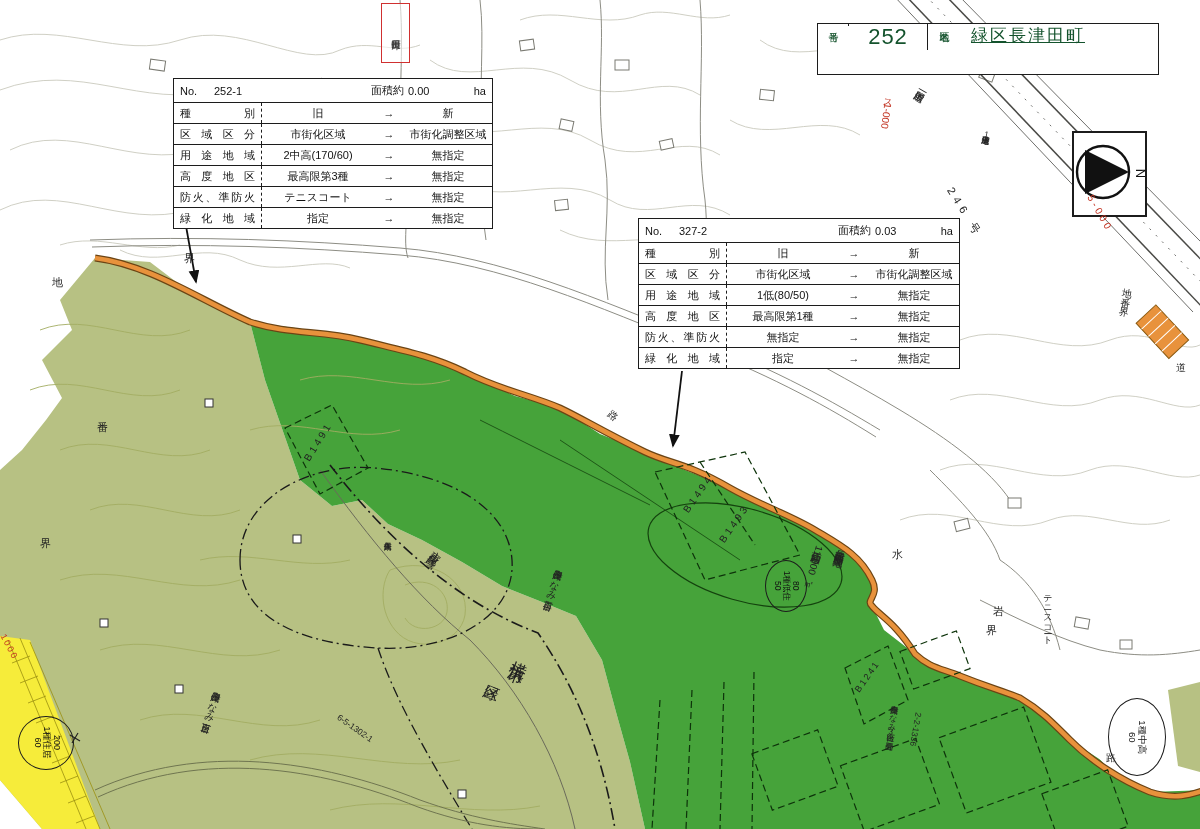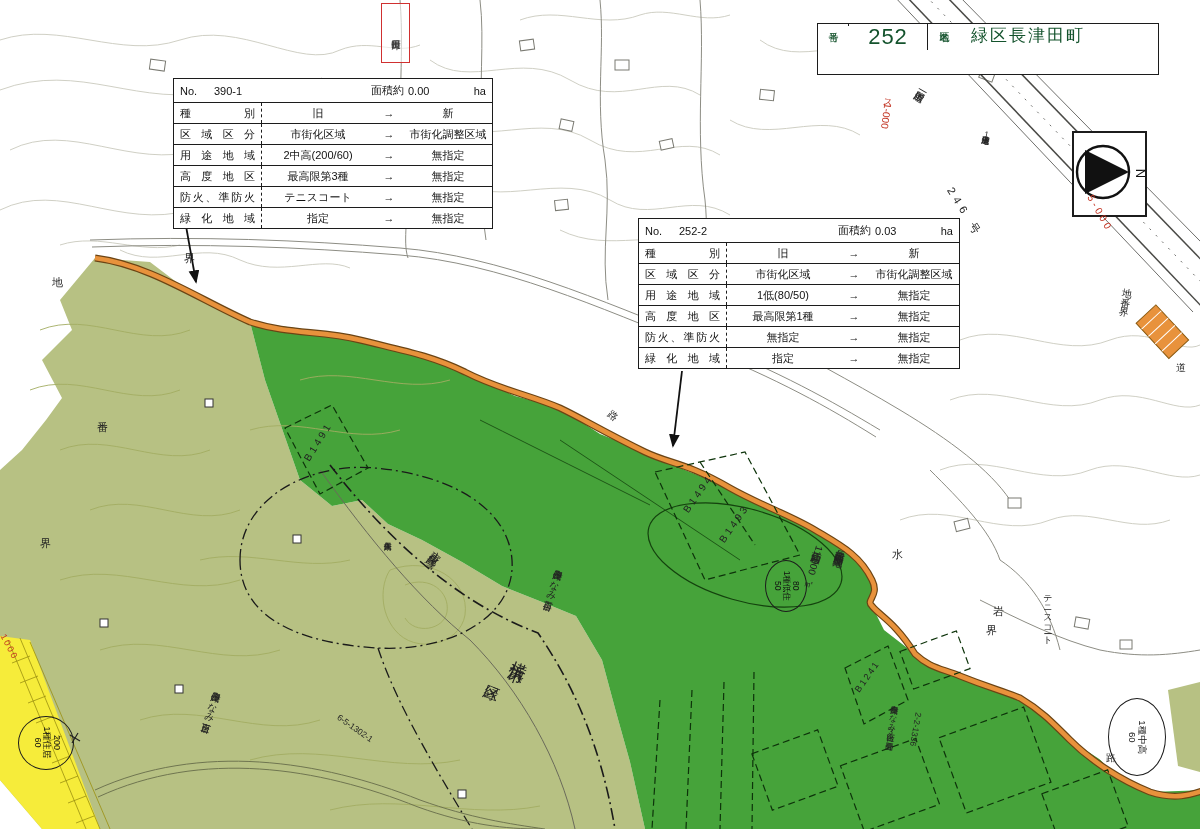--- a/index.html
+++ b/index.html
@@ -27,21 +27,21 @@
   .zt-row .c1,.zt-row .c2,.zt-row .c3{text-align:center;}
 
   
   .dheader{position:absolute;left:801px;top:23px;width:340px;height:50px;background:#fff;
            border:1.6px solid #1c1c1c;display:flex;align-items:flex-start;color:#14532d;margin-left:16px;}
   .dheader .cell{display:flex;align-items:center;justify-content:center;}
   .dheader .k{width:30px;border-right:1.3px solid #1c1c1c;font-size:10px;}
   .dheader .k span{writing-mode:vertical-rl;text-orientation:upright;letter-spacing:1px;}
   .dheader .num{width:78px;border-right:1.3px solid #1c1c1c;font-size:22px;letter-spacing:1px;}
   .dheader .k2{width:32px;border-right:1.3px solid #1c1c1c;font-size:10px;}
-  .dheader .nm{flex:1;font-size:17px;justify-content:flex-start;padding-left:10px;letter-spacing:2px;}
+  .dheader .nm{flex:1;font-size:17px;justify-content:flex-start;padding-left:10px;letter-spacing:2px;text-decoration:underline;}
 
   
   .compass{position:absolute;left:1072px;top:131px;width:71px;height:82px;background:#fff;border:2px solid #1c1c1c;}
   .compass .n{position:absolute;right:0px;top:33px;font-size:13px;transform:rotate(90deg);color:#111;}
 
   
   .townbox{position:absolute;left:381px;top:3px;width:27px;height:58px;border:1.6px solid #d03030;
            background:rgba(255,255,255,.6);display:flex;align-items:center;justify-content:center;}
   .townbox span{writing-mode:vertical-rl;text-orientation:upright;font-size:9.5px;color:#3a3a3a;}
 
@@ -269,21 +269,21 @@
   <span class="n">N</span>
 </div>
 
 <div class="townbox">
   <span>長津田町</span>
 </div>
 
 <div class="ztable" style="left:173px;top:78px;width:318px;">
   <div class="zt-head">
     <span class="no">No.</span>
-    <span class="noval">390-1</span>
+    <span class="noval">252-1</span>
     <span class="sp"></span>
     <span>面積約</span>
     <span class="aval">0.00</span>
     <span class="unit">ha</span>
   </div>
   <div class="zt-row">
         <div class="c0">
           <span>種別</span>
         </div>
         <div class="c1">旧</div>
@@ -295,21 +295,21 @@
           <span>区域区分</span>
         </div>
         <div class="c1">市街化区域</div>
         <div class="c2">→</div>
         <div class="c3">市街化調整区域</div>
       </div>
   <div class="zt-row">
         <div class="c0">
           <span>用途地域</span>
         </div>
-        <div class="c1">2中高(200/60)</div>
+        <div class="c1">2中高(170/60)</div>
         <div class="c2">→</div>
         <div class="c3">無指定</div>
       </div>
   <div class="zt-row">
         <div class="c0">
           <span>高度地区</span>
         </div>
         <div class="c1">最高限第3種</div>
         <div class="c2">→</div>
         <div class="c3">無指定</div>
@@ -328,21 +328,21 @@
         </div>
         <div class="c1">指定</div>
         <div class="c2">→</div>
         <div class="c3">無指定</div>
       </div>
 </div>
 
 <div class="ztable" style="left:638px;top:218px;width:320px;">
   <div class="zt-head">
     <span class="no">No.</span>
-    <span class="noval">252-2</span>
+    <span class="noval">327-2</span>
     <span class="sp"></span>
     <span>面積約</span>
     <span class="aval">0.03</span>
     <span class="unit">ha</span>
   </div>
   <div class="zt-row">
         <div class="c0">
           <span>種別</span>
         </div>
         <div class="c1">旧</div>

